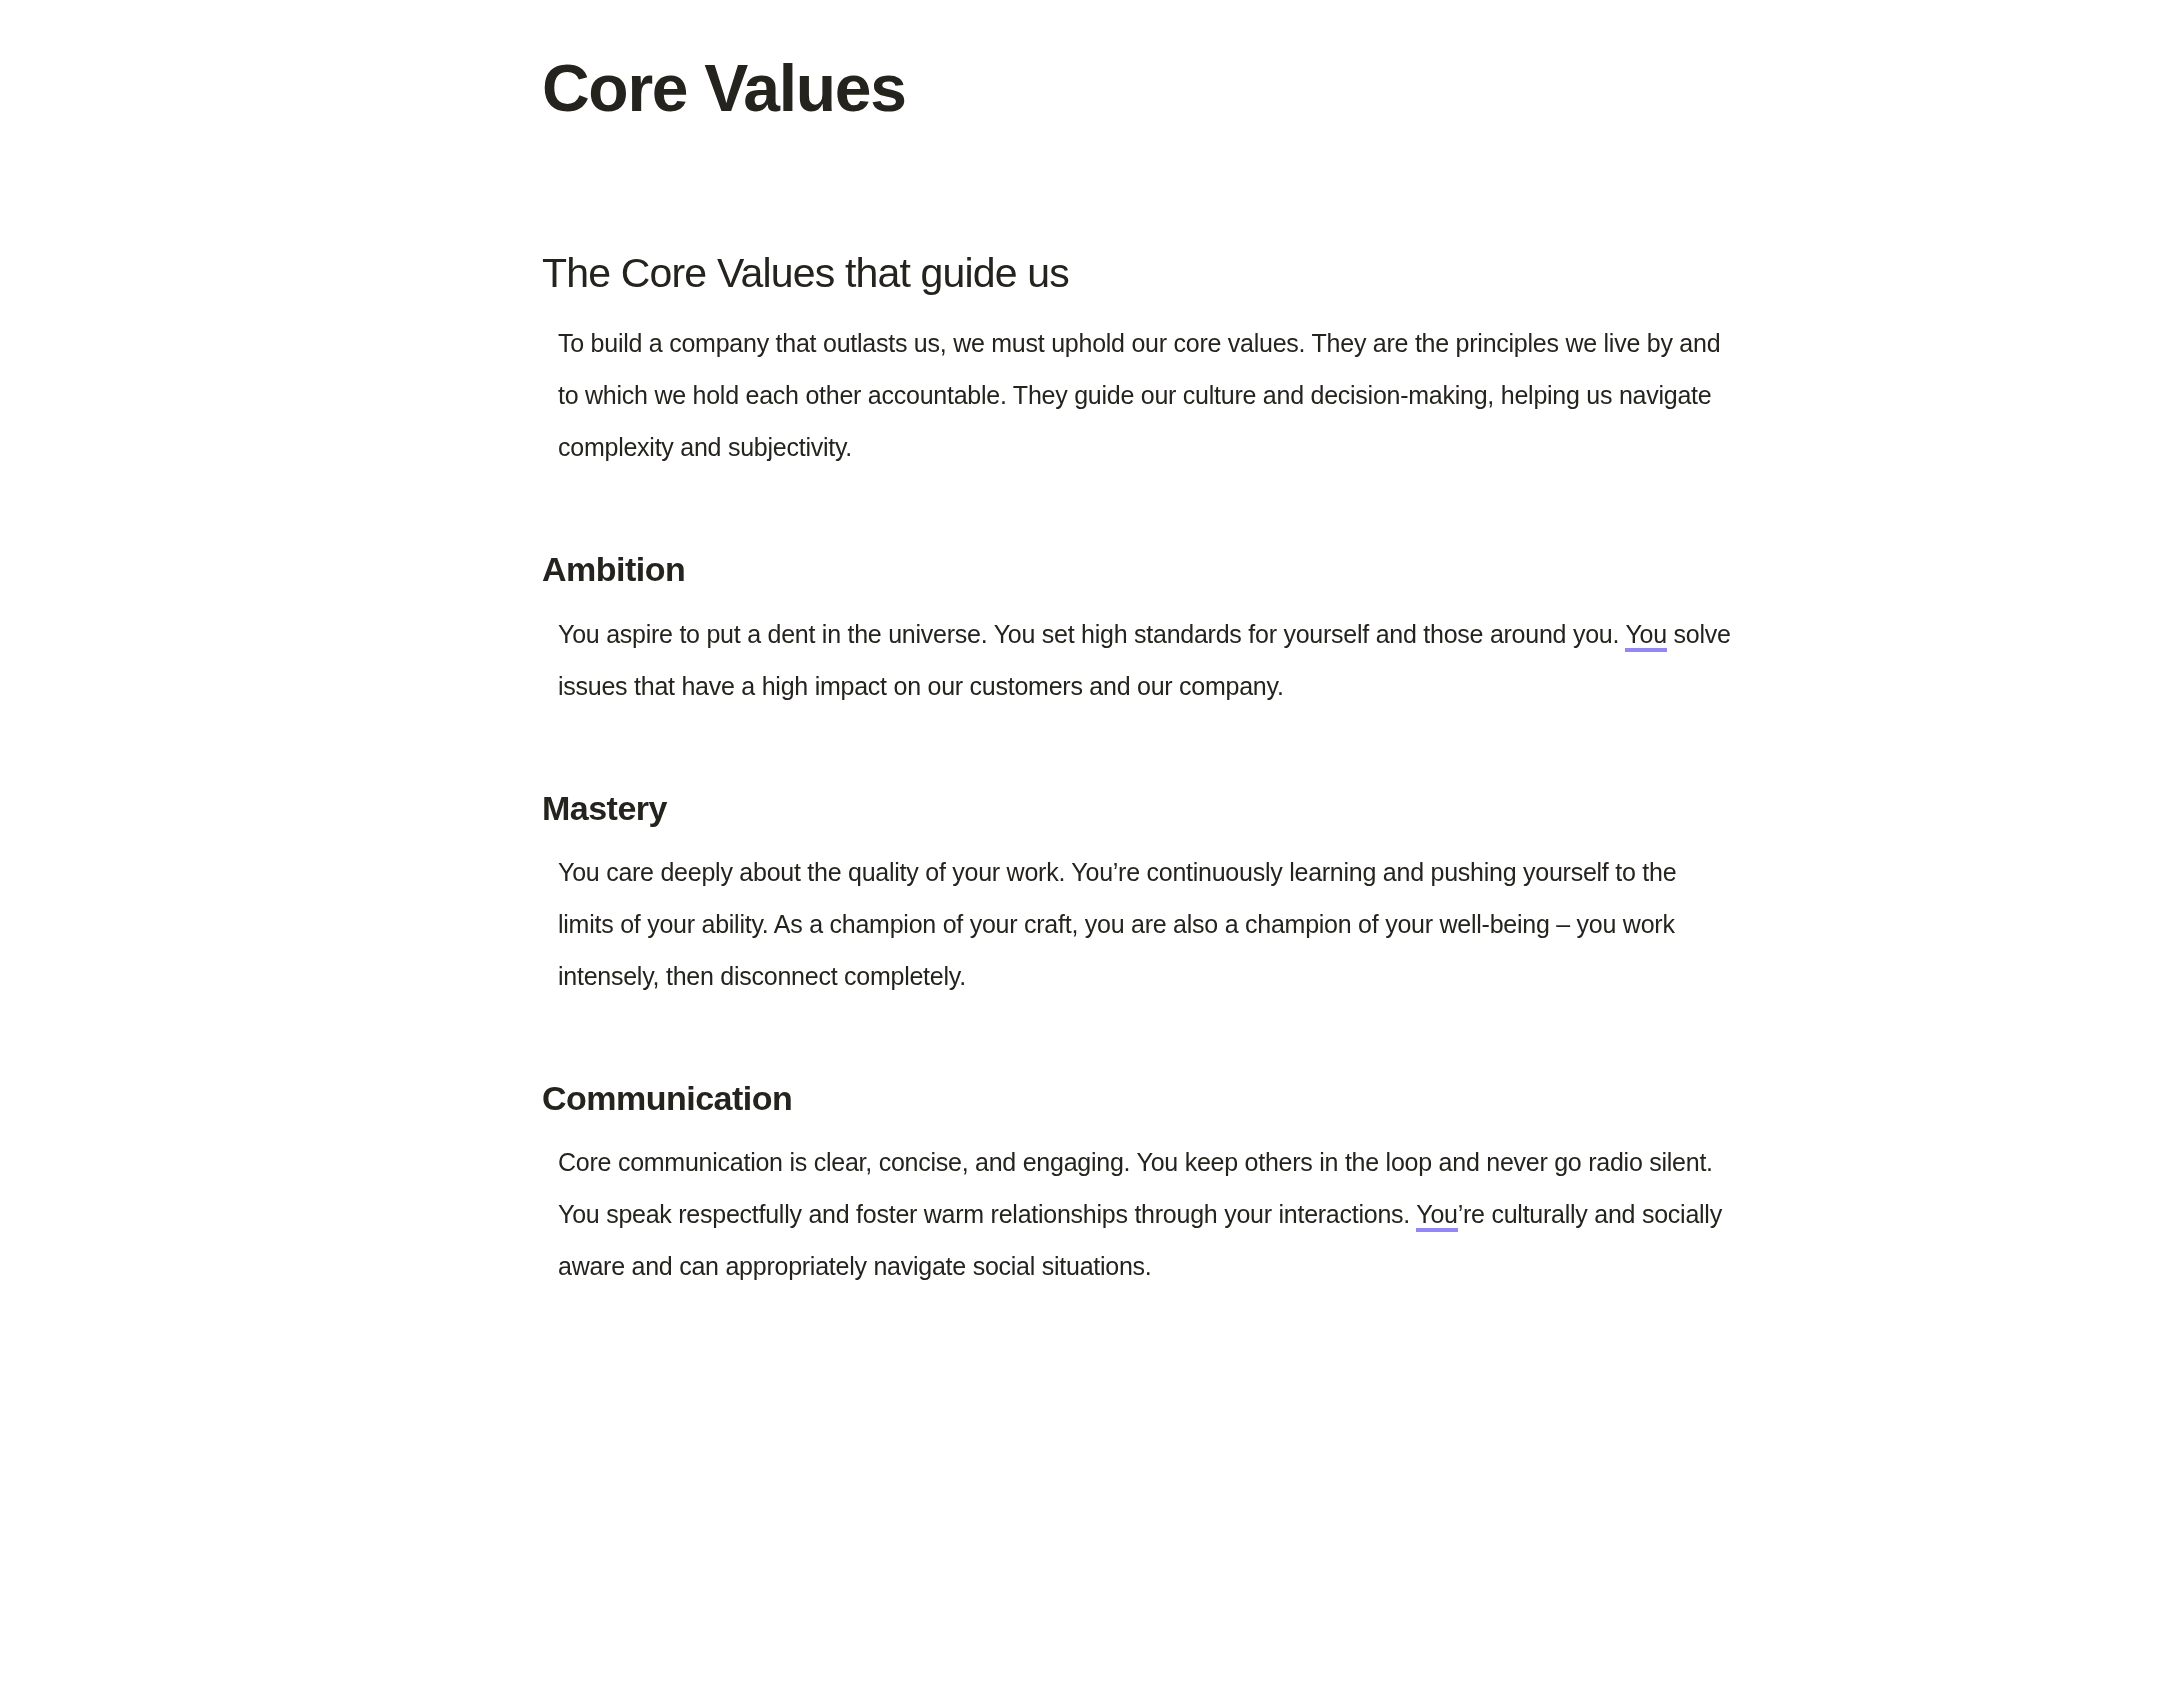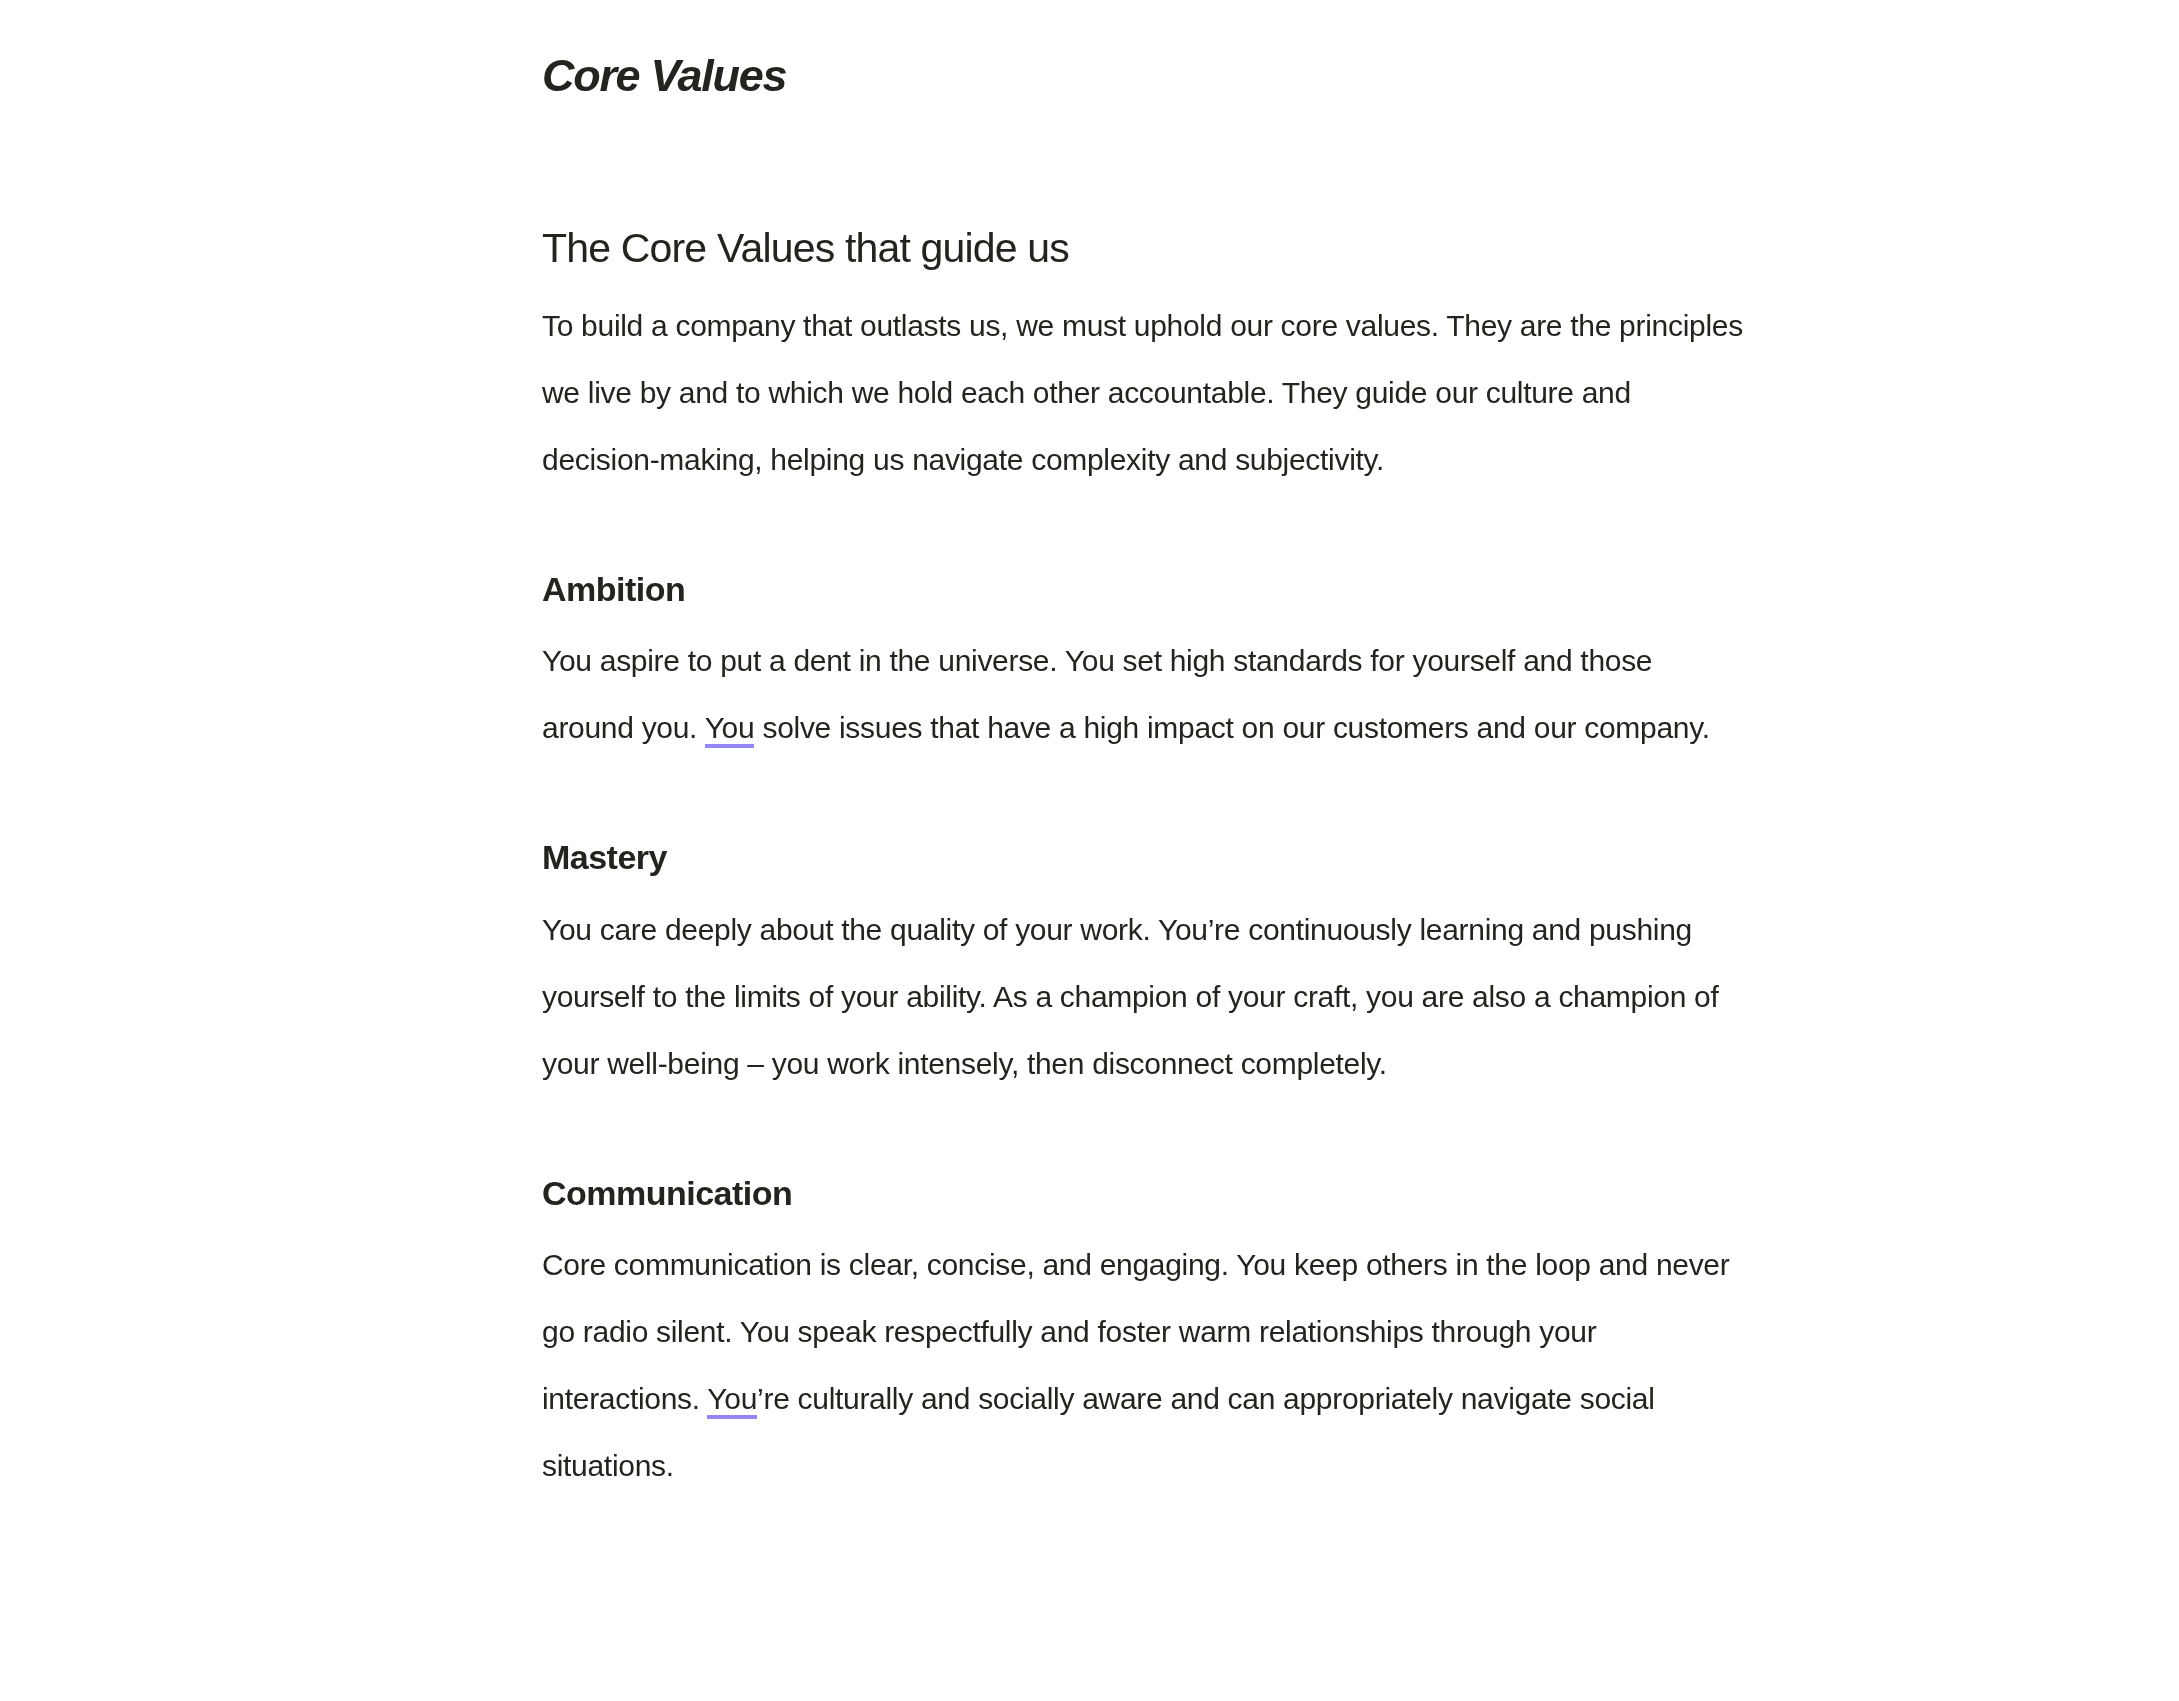--- a/index.html
+++ b/index.html
@@ -13,46 +13,45 @@
     overflow: hidden;
     font-family: "Liberation Sans", "DejaVu Sans", sans-serif;
     color: var(--text-color, #25231d);
     -webkit-font-smoothing: antialiased;
   }
   .page {
     box-sizing: border-box;
     padding: 49px 432px 0 542px;
   }
   .doc-title {
-    font-size: 45px;
+    font-size: 66px;
     line-height: 1.2;
     font-weight: 700;
     letter-spacing: -1.3px;
     margin: 0 0 119px 0;
-    font-style: italic;
   }
   .content-section h2 {
     font-size: 41px;
     line-height: 1.3;
     font-weight: 400;
     letter-spacing: -0.02em;
     margin: 0 0 17px 0;
   }
   .content-section h3 {
     font-size: 34px;
     line-height: 1.3;
     font-weight: 700;
     letter-spacing: -0.015em;
     margin: 74px 0 16px 0;
   }
   .content-section p {
-    font-size: 30px;
-    line-height: 67px;
+    font-size: 25px;
+    line-height: 52px;
     letter-spacing: -0.01em;
-    margin: 0;
+    margin: 16px;
     max-width: 1212px;
   }
   .grammar {
     border-bottom: 4.2px solid var(--underline-color, #9287f4);
   }
 </style>
 </head>
 <body style="--text-color: #25231d; --underline-color: #9287f4; background: rgb(255, 255, 255);">
 
 <main class="page">

